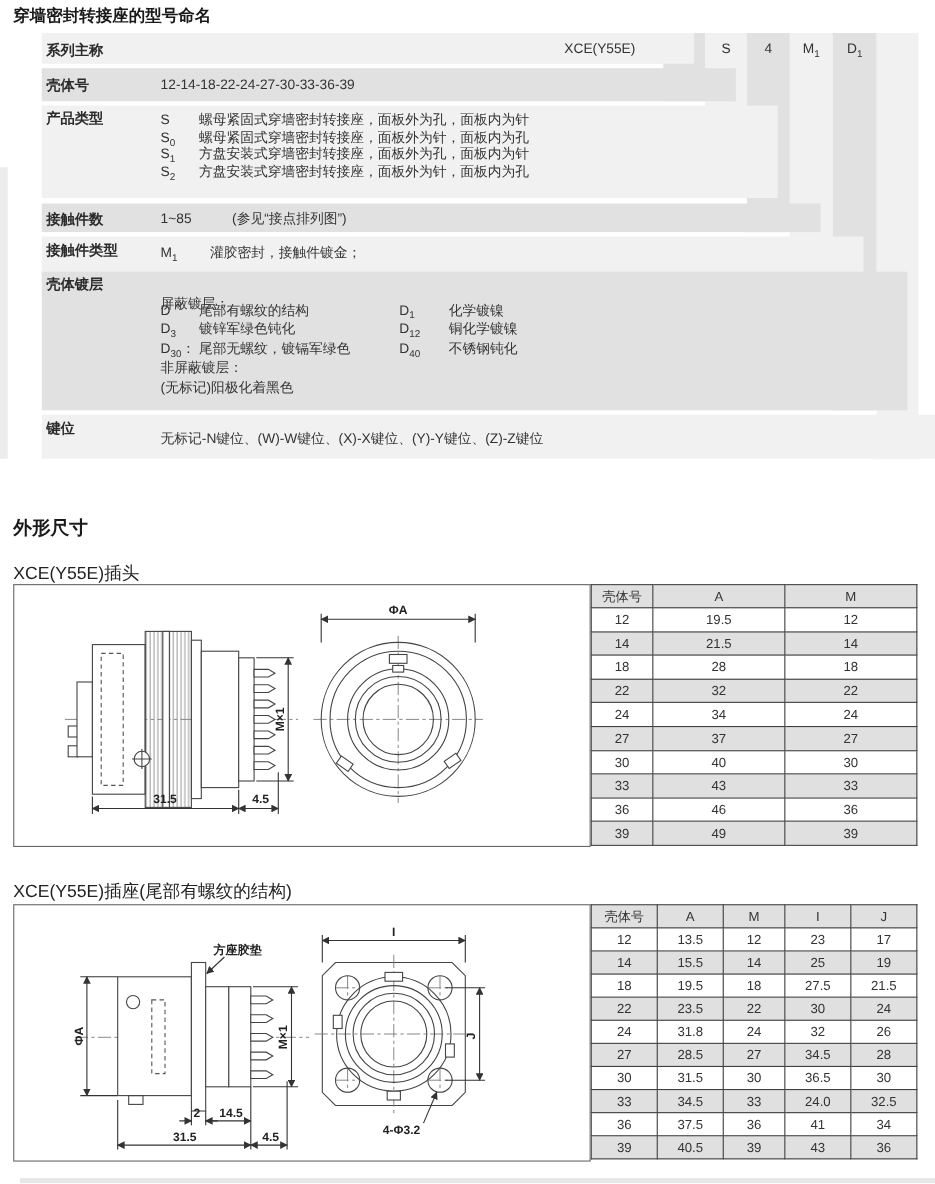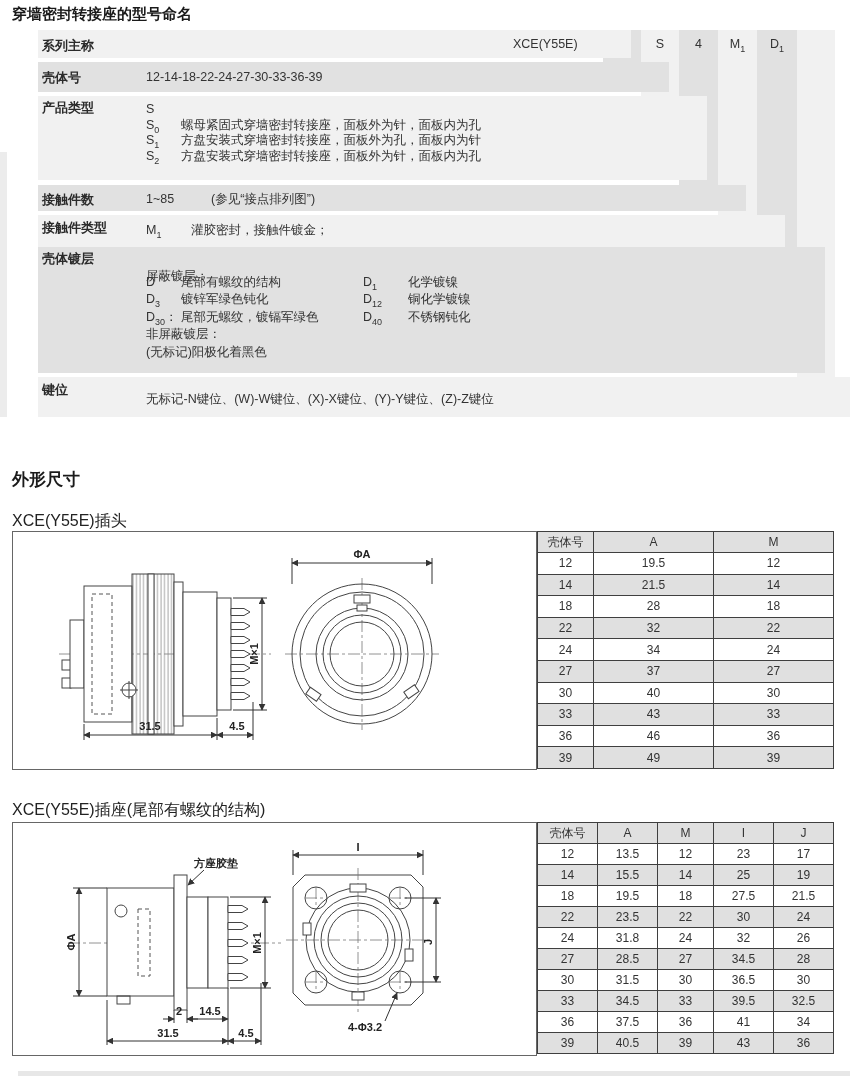--- a/index.html
+++ b/index.html
@@ -77,20 +77,21 @@
 
     <div class="drow bg-dark" style="top:62px;width:631px;height:30px;">
       <span class="rlabel">壳体号</span>
       <span class="rtext" style="left:108px;top:9px;">12-14-18-22-24-27-30-33-36-39</span>
     </div>
 
     <div class="drow bg-light" style="top:96px;width:669px;height:84px;">
       <span class="rlabel" style="top:3px;">产品类型</span>
       <div class="pline" style="top:7px;">
         <span class="pt-code"><span>S</span><sub></sub></span>
+        <span class="pt-desc">螺母紧固式穿墙密封转接座，面板外为孔，面板内为针</span>
       </div>
       <div class="pline" style="top:22.5px;">
         <span class="pt-code"><span>S</span><sub>0</sub></span>
         <span class="pt-desc">螺母紧固式穿墙密封转接座，面板外为针，面板内为孔</span>
       </div>
       <div class="pline" style="top:38px;">
         <span class="pt-code"><span>S</span><sub>1</sub></span>
         <span class="pt-desc">方盘安装式穿墙密封转接座，面板外为孔，面板内为针</span>
       </div>
       <div class="pline" style="top:53.5px;">
@@ -440,21 +441,21 @@
           <td>30</td>
           <td>31.5</td>
           <td>30</td>
           <td>36.5</td>
           <td>30</td>
         </tr>
         <tr>
           <td>33</td>
           <td>34.5</td>
           <td>33</td>
-          <td>39.5</td>
+          <td>24.0</td>
           <td>32.5</td>
         </tr>
         <tr>
           <td>36</td>
           <td>37.5</td>
           <td>36</td>
           <td>41</td>
           <td>34</td>
         </tr>
         <tr>

